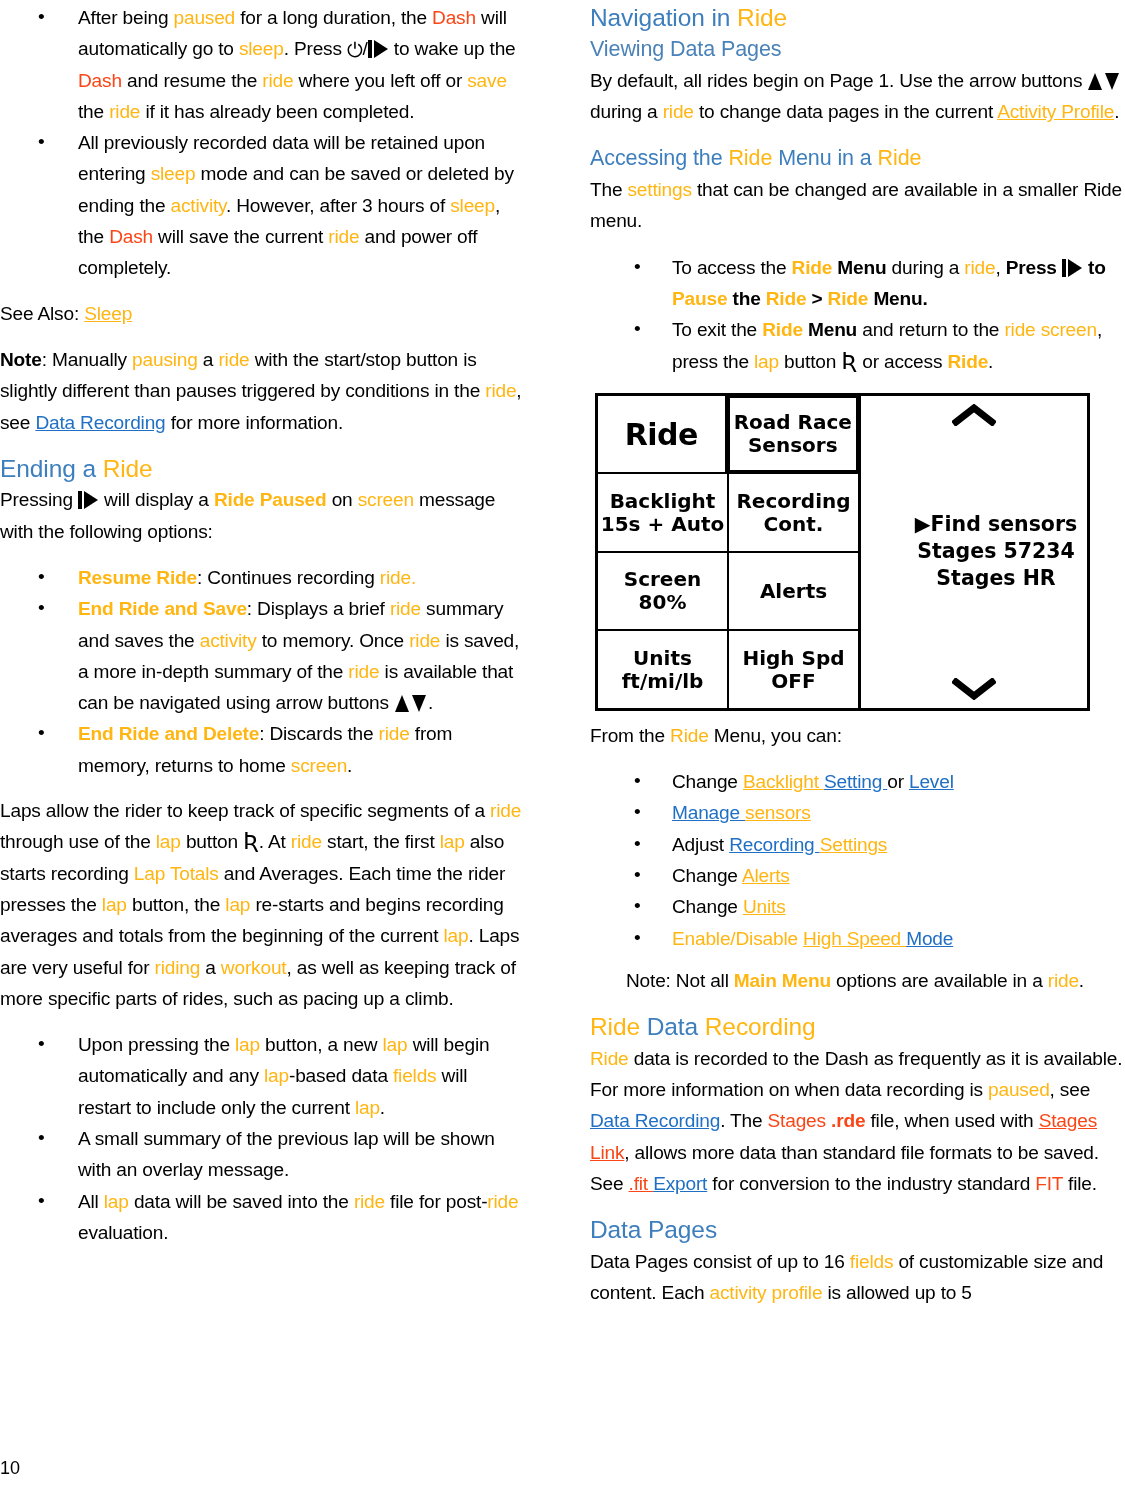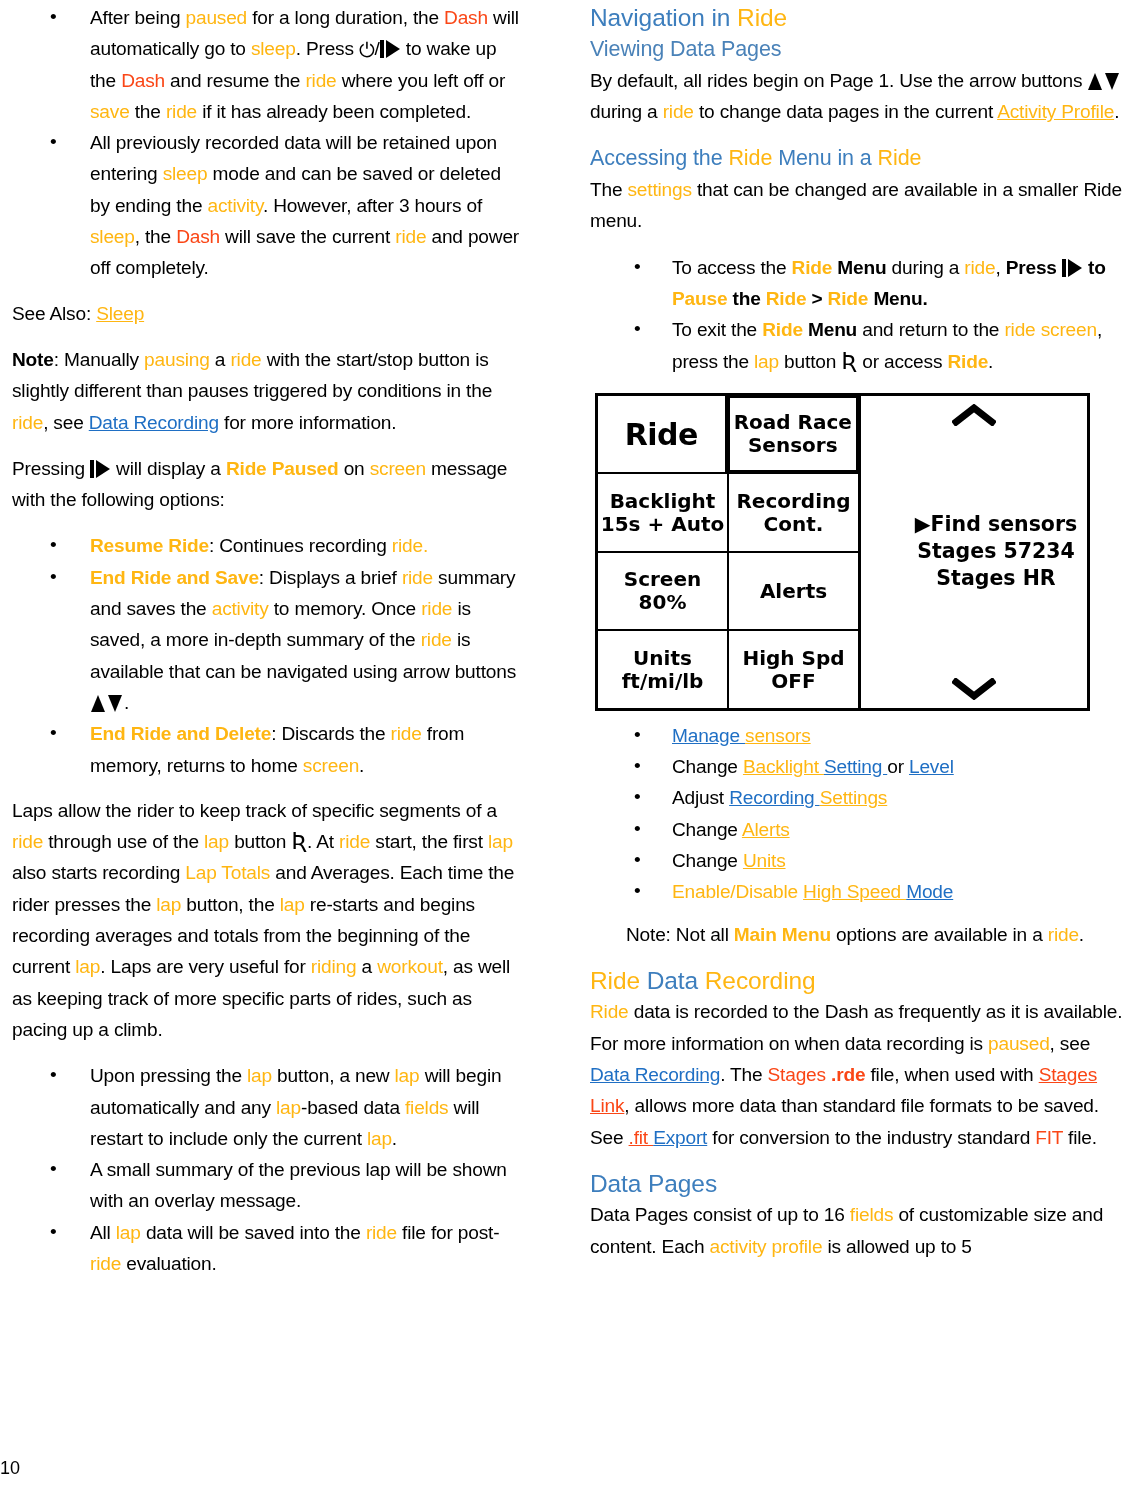--- a/index.html
+++ b/index.html
@@ -25,21 +25,21 @@
     display: flex;
     width: 1125px;
     padding-top: 2px;
     box-sizing: border-box;
   }
   .col {
     box-sizing: border-box;
   }
   .col-left {
     width: 535px;
-    padding-left: 12px;
+    padding-left: 0px;
     padding-right: 10px;
   }
   .col-gap { width: 55px; }
   .col-right {
     width: 535px;
   }
 
   
   p.body, li {
     font-size: 19.1px;
@@ -258,20 +258,21 @@
       <div class="sec-spacer"></div>
 
       <p class="body">
         <span>See Also: </span><a class="lk-or" href="#">Sleep</a>
       </p>
 
       <p class="body">
         <span class="b">Note</span><span>: Manually </span><span class="or">pausing</span><span> a </span><span class="or">ride</span><span> with the start/stop button is slightly different than pauses triggered by conditions in the </span><span class="or">ride</span><span>, see </span><a class="lk-bl" href="#">Data Recording</a><span> for more information.</span>
       </p>
 
+      <h1 class="heading1"><span>Ending a </span><span class="or">Ride</span></h1>
 
       <p class="body">
         <span>Pressing </span><span class="icn icn-pp"><span class="bar"></span><span class="tri"></span></span><span> will display a </span><span class="or b">Ride Paused</span><span> on </span><span class="or">screen</span><span> message with the following options:</span>
       </p>
 
       <ul class="bul">
         <li><span id="L-e0"><span class="or b">Resume Ride</span><span>: Continues recording </span><span class="or">ride.</span></span></li>
         <li><span id="L-e1"><span class="or b">End Ride and Save</span><span>: Displays a brief </span><span class="or">ride</span><span> summary and saves the </span><span class="or">activity</span><span> to memory. Once </span><span class="or">ride</span><span> is saved, a more in-depth summary of the </span><span class="or">ride</span><span> is available that can be navigated using arrow buttons </span><span class="icn icn-up"><span class="t"></span></span><span class="icn icn-dn"><span class="t"></span></span><span>.</span></span></li>
         <li><span id="L-e2"><span class="or b">End Ride and Delete</span><span>: Discards the </span><span class="or">ride</span><span> from memory, returns to home </span><span class="or">screen</span><span>.</span></span></li>
       </ul>
@@ -379,24 +380,27 @@
           <div class="chev dn">
             <svg width="44" height="22" viewBox="0 0 44 22">
                 <polyline points="4,4 22,18 40,4" fill="none" stroke="#000" stroke-width="7" stroke-linecap="square" stroke-linejoin="miter"></polyline>
               </svg>
           </div>
         </div>
       </div>
 
       <div class="sec-spacer-sm"></div>
 
+      <p class="body">
+        <span>From the </span><span class="or">Ride</span><span> Menu, you can:</span>
+      </p>
 
       <ul class="bul bul-r" id="R-menu">
+          <li><span>Change </span><a class="lk-or" href="#">Backlight </a><a class="lk-bl" href="#">Setting </a><span>or </span><a class="lk-bl" href="#">Level</a></li>
           <li><a class="lk-bl" href="#">Manage </a><a class="lk-or" href="#">sensors</a></li>
-          <li><span>Change </span><a class="lk-or" href="#">Backlight </a><a class="lk-bl" href="#">Setting </a><span>or </span><a class="lk-bl" href="#">Level</a></li>
           <li><span>Adjust </span><a class="lk-bl" href="#">Recording </a><a class="lk-or" href="#">Settings</a></li>
           <li><span>Change </span><a class="lk-or" href="#">Alerts</a></li>
           <li><span>Change </span><a class="lk-or" href="#">Units</a></li>
           <li><span class="or">Enable/Disable </span><a class="lk-or" href="#">High Speed </a><a class="lk-bl" href="#">Mode</a></li>
         </ul>
 
       <div class="sec-spacer-sm"></div>
 
       <div class="note-block">
         <p class="body">

